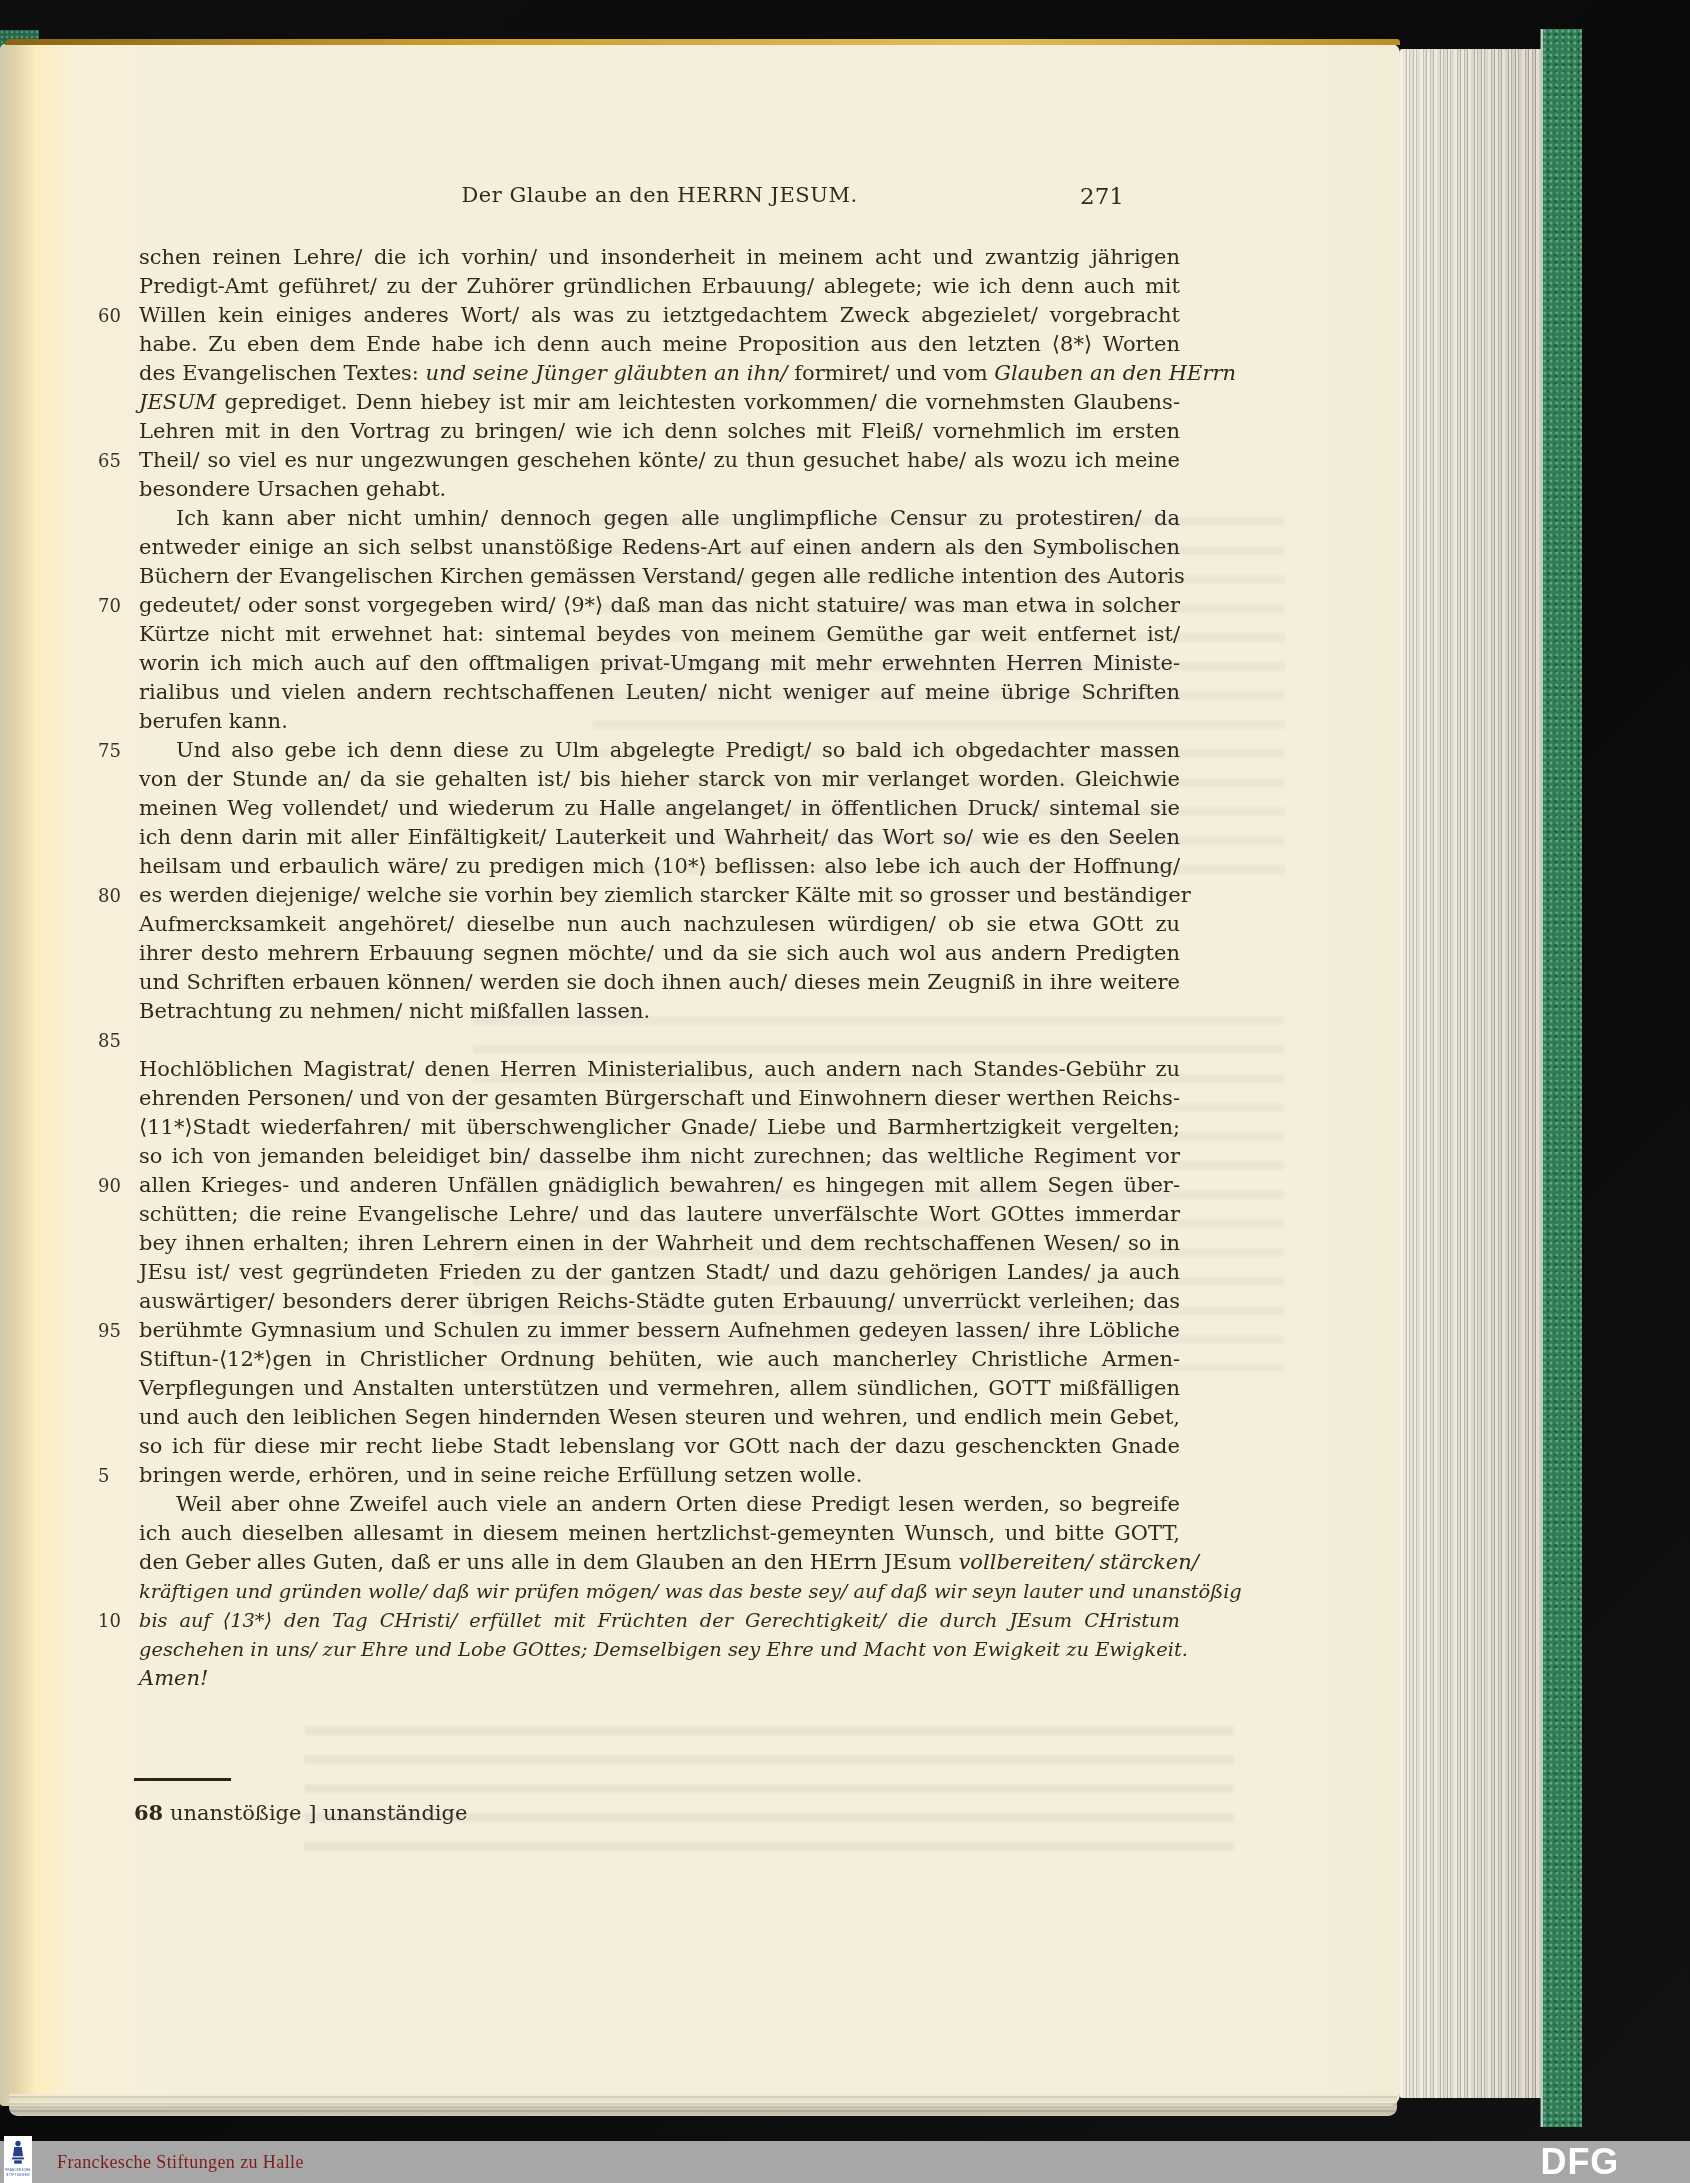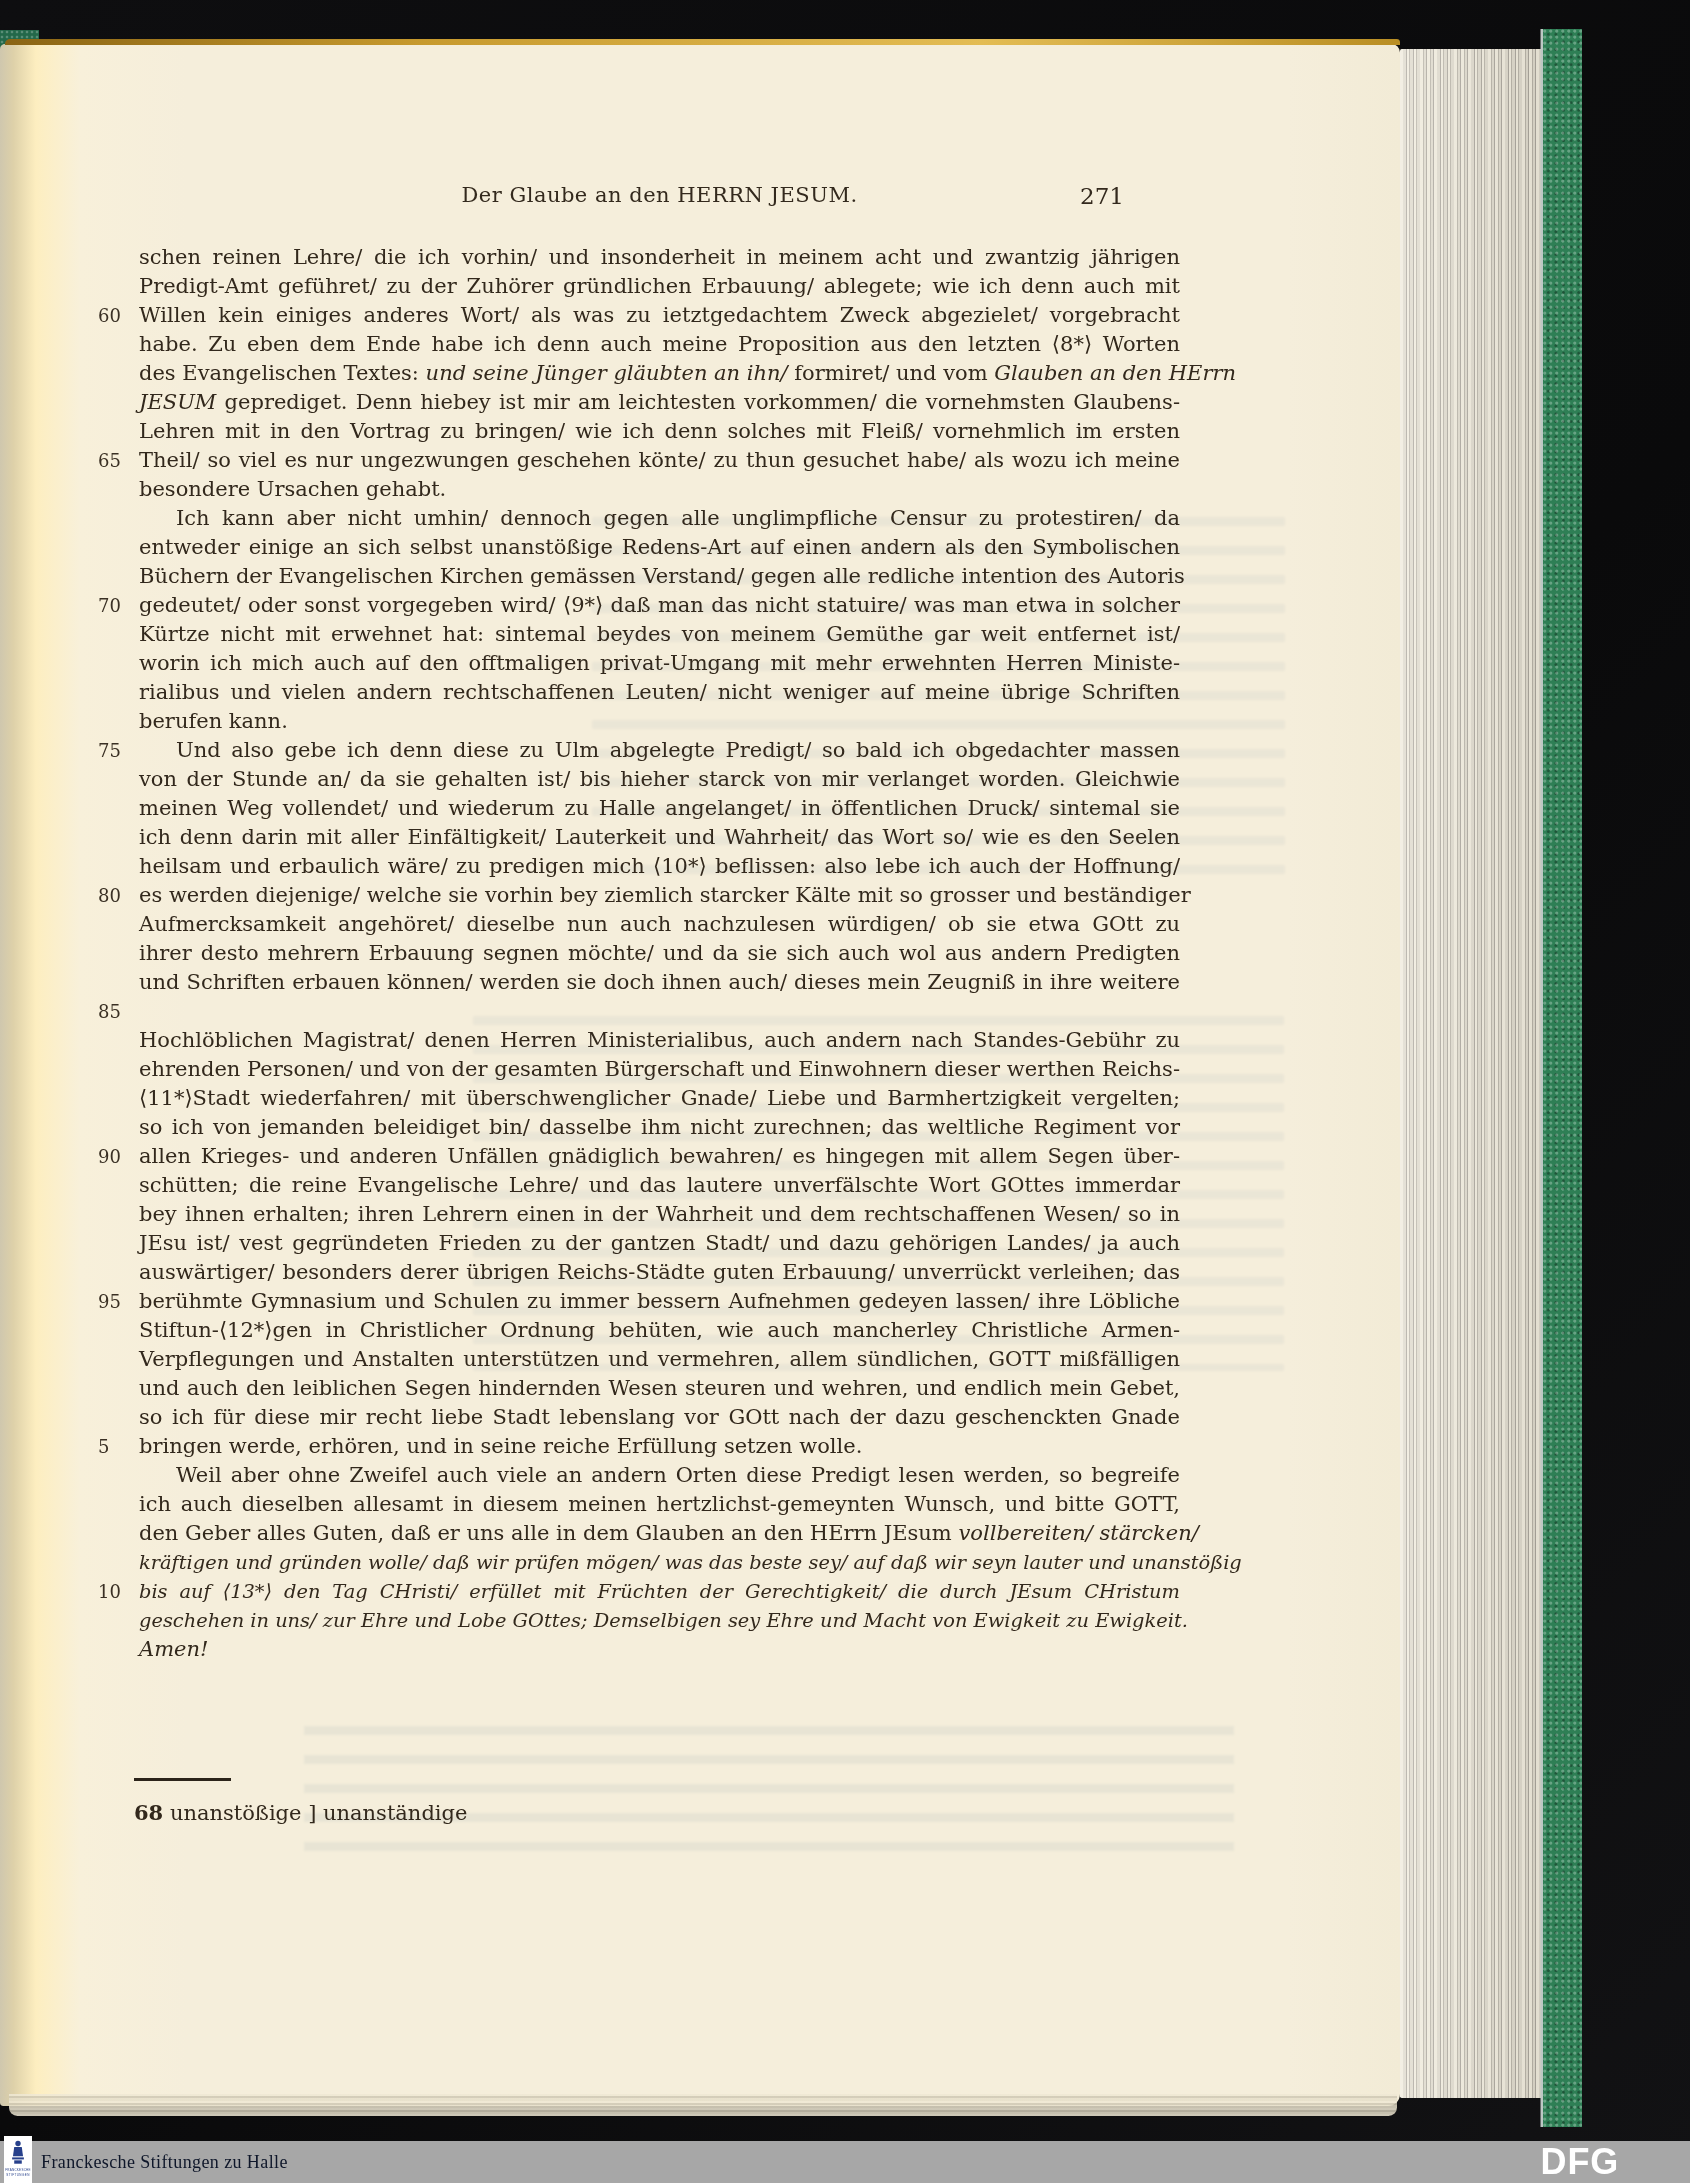--- a/index.html
+++ b/index.html
@@ -62,22 +62,22 @@
 
   
   #footnote-rule{position:absolute;left:134px;top:1778px;width:97px;height:3.4px;background:#2c241a;}
   #footnote{position:absolute;left:134px;top:1800px;font-size:21px;color:#32281c;text-align:right;}
   #footnote b{font-weight:bold;}
 
   
   #footer-bar{position:absolute;left:0;top:2141px;width:1690px;height:42px;background:#a7a7a7;}
   #fs-logo{position:absolute;left:4.2px;top:-5px;width:28px;height:47px;background:#fff;
            display:flex;align-items:flex-start;justify-content:center;}
-  #fs-caption{position:absolute;left:41px;top:0;height:38px;line-height:42px;
-           font-family:"Liberation Serif",serif;font-size:18px;color:#0f172a;letter-spacing:0.4px;}
+  #fs-caption{position:absolute;left:57px;top:0;height:38px;line-height:42px;
+           font-family:"Liberation Serif",serif;font-size:18px;color:#7f1d1d;letter-spacing:0.4px;}
   #dfg-logo{position:absolute;right:71px;top:0;height:56px;line-height:42px;
            font-family:"Liberation Sans",sans-serif;font-weight:bold;font-size:36px;
            color:#fff;letter-spacing:0.8px;}
 </style>
 </head>
 <body>
 
 <div id="stage">
 
   <div id="cover-topleft"></div>
@@ -116,20 +116,21 @@
       <div class="line end"><span>berufen kann.</span></div>
       <div class="line ind"><span class="ln">75</span><span>Und also gebe ich denn diese zu Ulm abgelegte Predigt/ so bald ich obgedachter massen</span></div>
       <div class="line"><span>von der Stunde an/ da sie gehalten ist/ bis hieher starck von mir verlanget worden. Gleichwie</span></div>
       <div class="line"><span>meinen Weg vollendet/ und wiederum zu Halle angelanget/ in öffentlichen Druck/ sintemal sie</span></div>
       <div class="line"><span>ich denn darin mit aller Einfältigkeit/ Lauterkeit und Wahrheit/ das Wort so/ wie es den Seelen</span></div>
       <div class="line"><span>heilsam und erbaulich wäre/ zu predigen mich ⟨10*⟩ beflissen: also lebe ich auch der Hoffnung/</span></div>
       <div class="line"><span class="ln">80</span><span>es werden diejenige/ welche sie vorhin bey ziemlich starcker Kälte mit so grosser und beständiger</span></div>
       <div class="line"><span>Aufmercksamkeit angehöret/ dieselbe nun auch nachzulesen würdigen/ ob sie etwa GOtt zu</span></div>
       <div class="line"><span>ihrer desto mehrern Erbauung segnen möchte/ und da sie sich auch wol aus andern Predigten</span></div>
       <div class="line"><span>und Schriften erbauen können/ werden sie doch ihnen auch/ dieses mein Zeugniß in ihre weitere</span></div>
+      <div class="line end"><span>Betrachtung zu nehmen/ nicht mißfallen lassen.</span></div>
       <div class="line ind"><span class="ln">85</span></div>
       <div class="line"><span>Hochlöblichen Magistrat/ denen Herren Ministerialibus, auch andern nach Standes-Gebühr zu</span></div>
       <div class="line"><span>ehrenden Personen/ und von der gesamten Bürgerschaft und Einwohnern dieser werthen Reichs-</span></div>
       <div class="line"><span>⟨11*⟩Stadt wiederfahren/ mit überschwenglicher Gnade/ Liebe und Barmhertzigkeit vergelten;</span></div>
       <div class="line"><span>so ich von jemanden beleidiget bin/ dasselbe ihm nicht zurechnen; das weltliche Regiment vor</span></div>
       <div class="line"><span class="ln">90</span><span>allen Krieges- und anderen Unfällen gnädiglich bewahren/ es hingegen mit allem Segen über-</span></div>
       <div class="line"><span>schütten; die reine Evangelische Lehre/ und das lautere unverfälschte Wort GOttes immerdar</span></div>
       <div class="line"><span>bey ihnen erhalten; ihren Lehrern einen in der Wahrheit und dem rechtschaffenen Wesen/ so in</span></div>
       <div class="line"><span>JEsu ist/ vest gegründeten Frieden zu der gantzen Stadt/ und dazu gehörigen Landes/ ja auch</span></div>
       <div class="line"><span>auswärtiger/ besonders derer übrigen Reichs-Städte guten Erbauung/ unverrückt verleihen; das</span></div>

